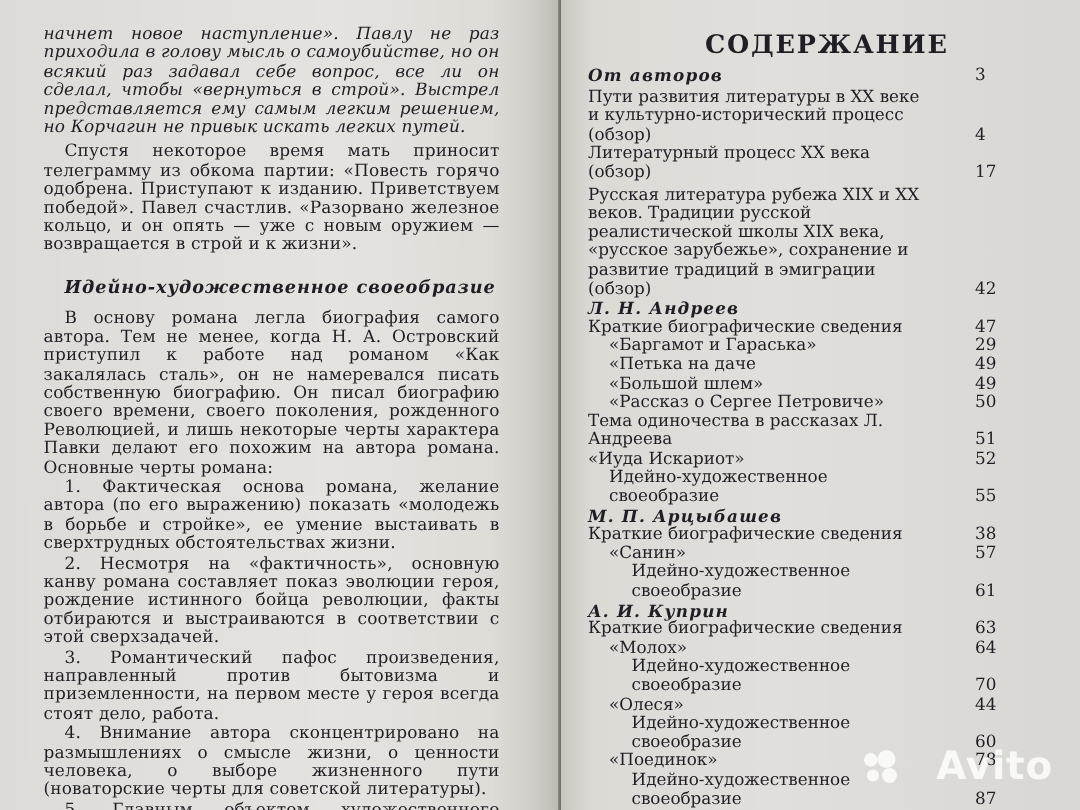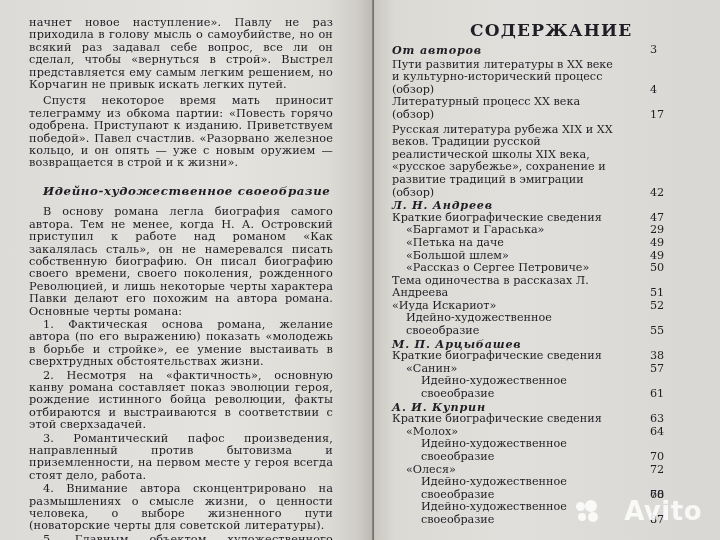--- a/index.html
+++ b/index.html
@@ -24,21 +24,21 @@
     background: linear-gradient(90deg, #c9c6bf 0%, #dcdad5 6%, #e0dfdb 40%, #d8d7d3 100%);
   }
 
   
   .left-text {
     position: absolute; left: 29px; top: 17px; width: 304px;
     font-size: 11.3px; line-height: 12.4px; letter-spacing: 0.1px;
     text-align: justify;
   }
   .left-text p { margin: 0; text-indent: 14px; }
-  .left-text p.cont { text-indent: 0; }
+  .left-text p.cont { text-indent: 0; font-style: italic; }
   .left-text p.gap { margin-top: 4px; }
   .left-text h2 {
     margin: 15px 0 9px 14px;
     font-style: italic; font-weight: bold; font-size: 11.8px;
     letter-spacing: 0.6px;
   }
   .left-text .list p { margin-top: 1px; }
 
   
   .toc-title {
@@ -173,27 +173,28 @@
         <div class="toc-row lvl1">
           <span class="txt">«Молох»</span>
           <span class="pg">64</span>
         </div>
         <div class="toc-row lvl2">
           <span class="txt">Идейно-художественное своеобразие</span>
           <span class="pg">70</span>
         </div>
         <div class="toc-row lvl1">
           <span class="txt">«Олеся»</span>
-          <span class="pg">72</span>
+          <span class="pg">44</span>
         </div>
         <div class="toc-row lvl2">
           <span class="txt">Идейно-художественное своеобразие</span>
           <span class="pg">60</span>
         </div>
         <div class="toc-row lvl1">
+          <span class="txt">«Поединок»</span>
           <span class="pg">78</span>
         </div>
         <div class="toc-row lvl2">
           <span class="txt">Идейно-художественное своеобразие</span>
           <span class="pg">87</span>
         </div>
       </div>
 
     <div class="watermark">
       <div class="wm-dots">

